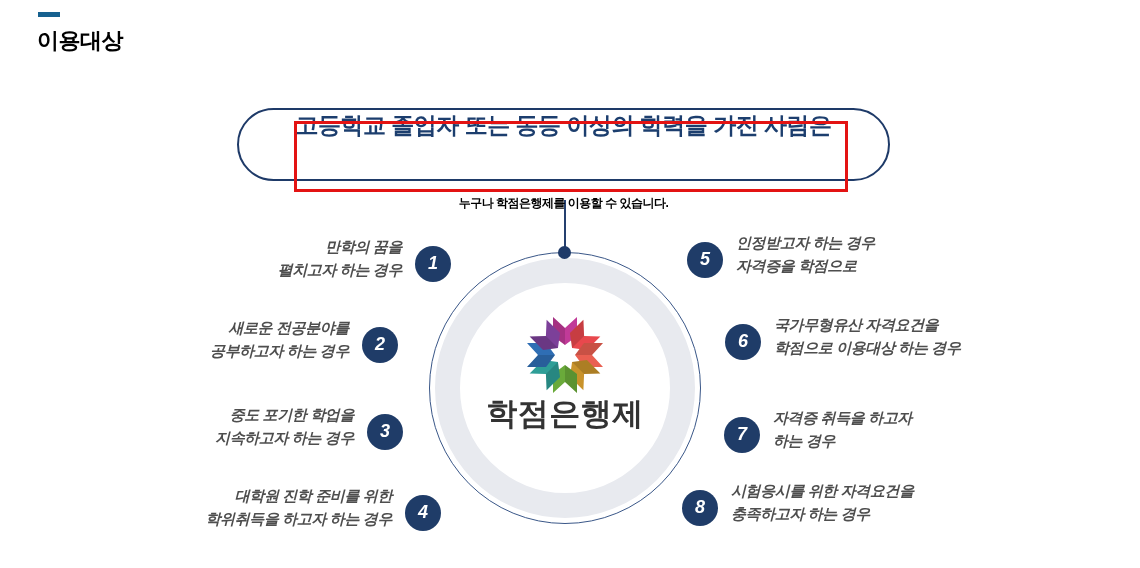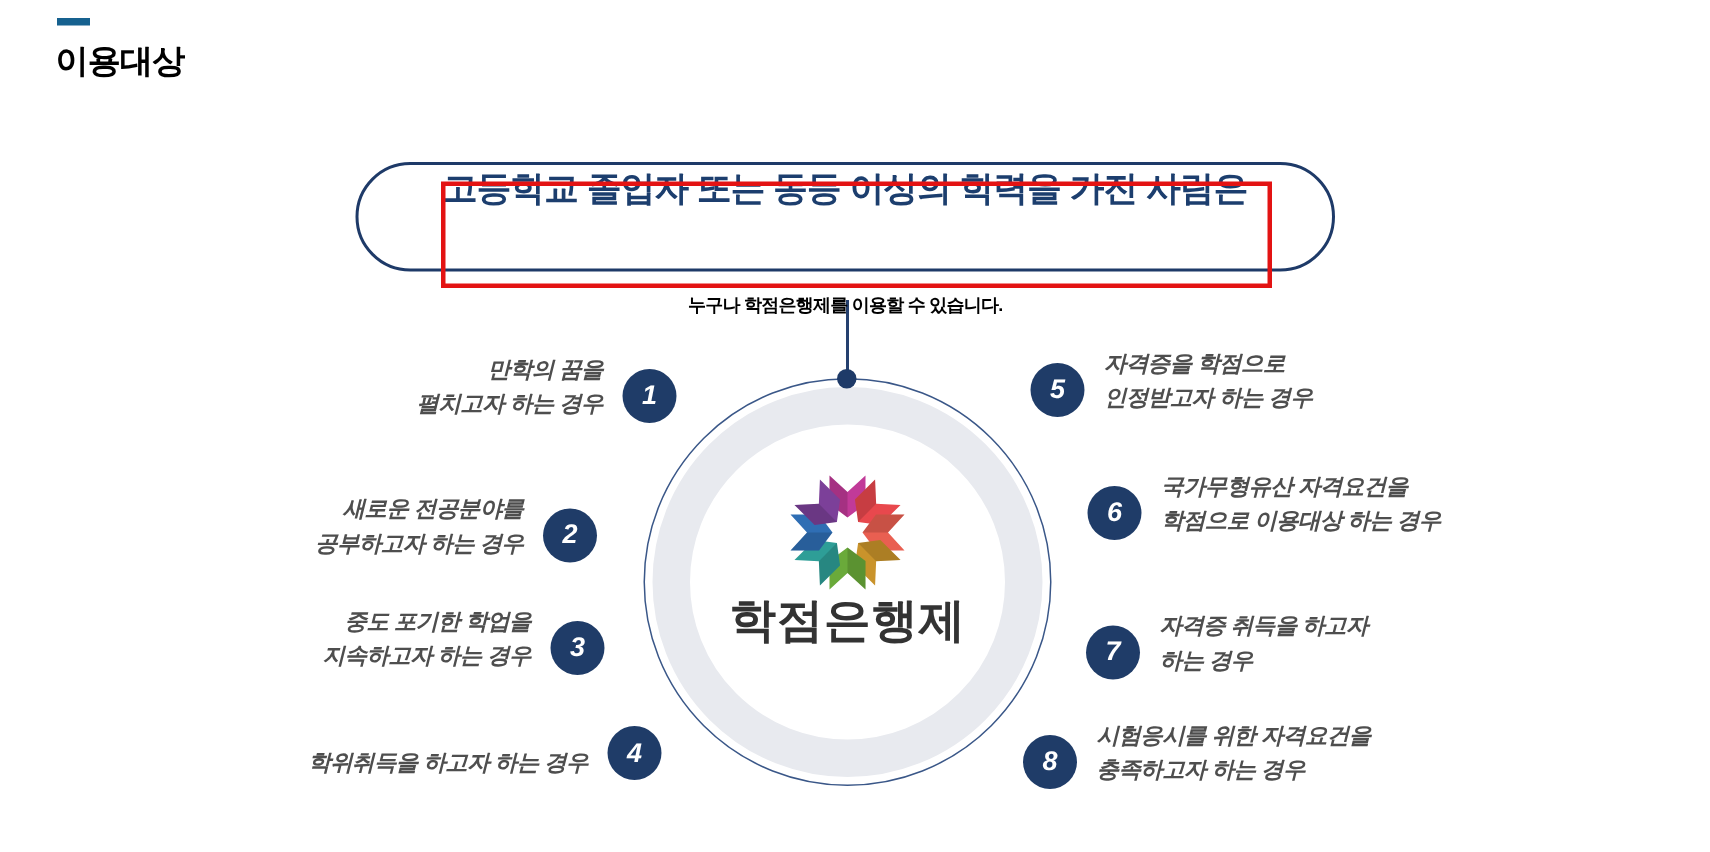--- a/index.html
+++ b/index.html
@@ -97,21 +97,21 @@
   .item.side-left { text-align: right; }
   .item.side-right { text-align: left; }
   .badge {
     width: 36px; height: 36px; border-radius: 50%;
     background: #1f3c68; color: #ffffff;
     font-size: 18px; font-weight: 700;
     display: flex; align-items: center; justify-content: center;
     flex: 0 0 36px;
   }
   .item-1 { right: 689px; top: 235px; }
-  .item-2 { right: 742px; top: 328px; }
+  .item-2 { right: 742px; top: 316px; }
   .item-3 { right: 737px; top: 403px; }
   .item-4 { right: 699px; top: 484px; }
   .item-5 { left: 687px; top: 231px; }
   .item-6 { left: 725px; top: 313px; }
   .item-7 { left: 724px; top: 406px; }
   .item-8 { left: 682px; top: 479px; }
 </style>
 </head>
 <body>
 
@@ -183,30 +183,31 @@
   </div>
   <div class="item side-left item-3">
     <div class="txt">
       <div>중도 포기한 학업을</div>
       <div>지속하고자 하는 경우</div>
     </div>
     <div class="badge">3</div>
   </div>
   <div class="item side-left item-4">
     <div class="txt">
+      <div>대학원 진학 준비를 위한</div>
       <div>학위취득을 하고자 하는 경우</div>
     </div>
     <div class="badge">4</div>
   </div>
 
   <div class="item side-right item-5">
     <div class="badge">5</div>
     <div class="txt">
+      <div>인정받고자 하는 경우</div>
       <div>자격증을 학점으로</div>
-      <div>인정받고자 하는 경우</div>
     </div>
   </div>
   <div class="item side-right item-6">
     <div class="badge">6</div>
     <div class="txt">
       <div>국가무형유산 자격요건을</div>
       <div>학점으로 이용대상 하는 경우</div>
     </div>
   </div>
   <div class="item side-right item-7">

